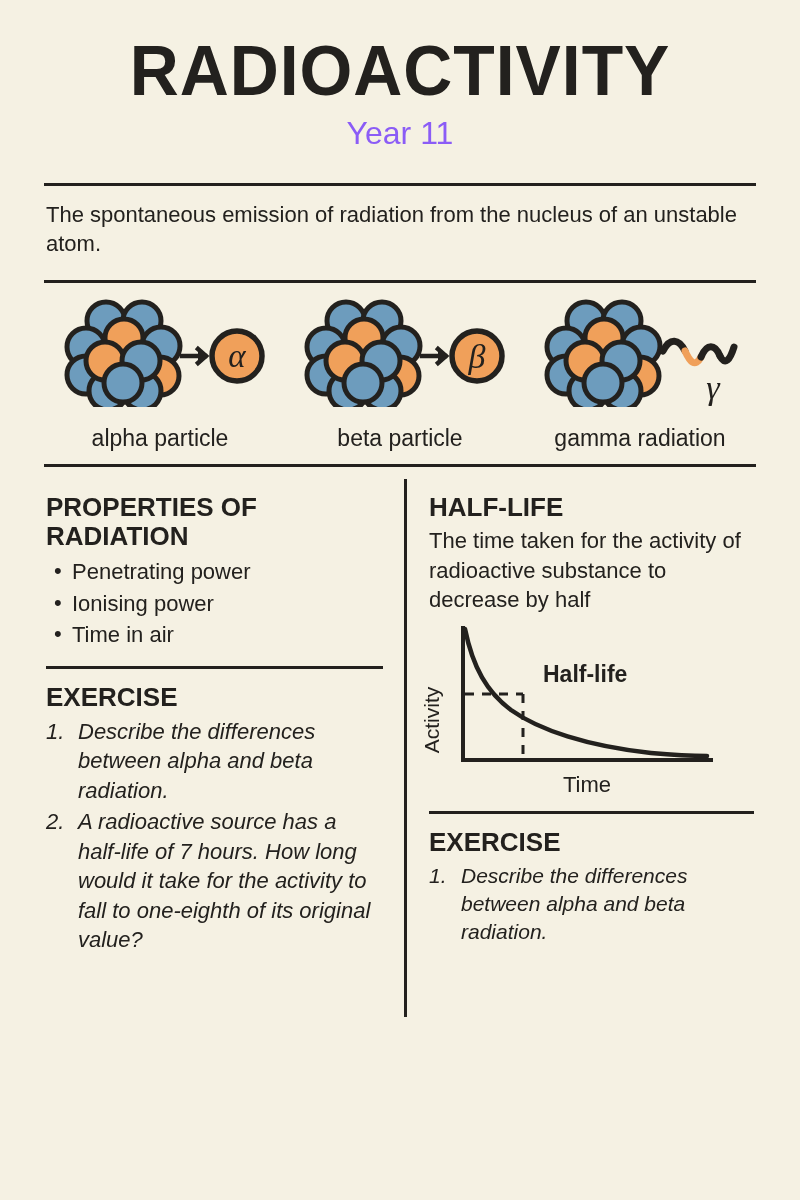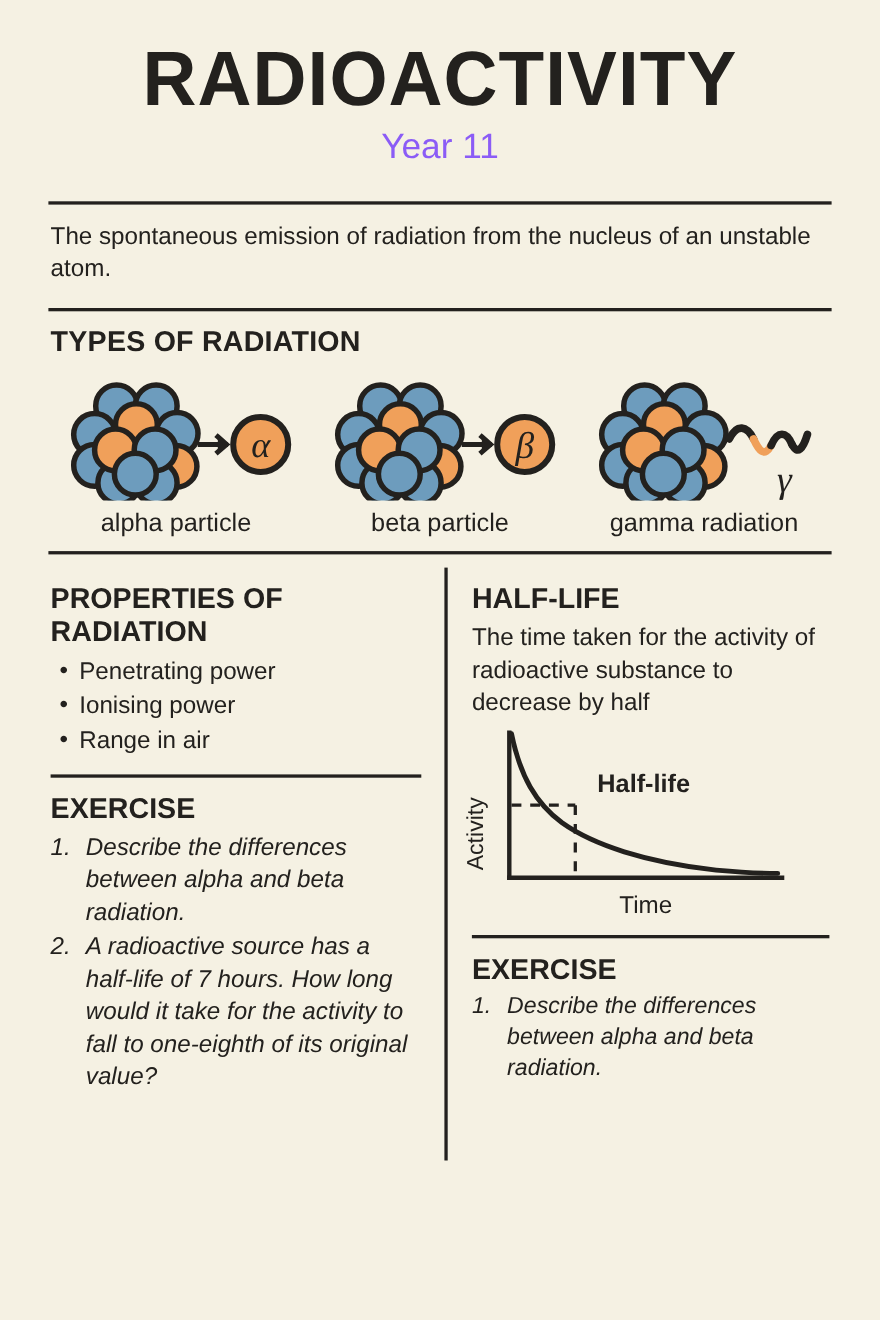--- a/index.html
+++ b/index.html
@@ -86,21 +86,21 @@
     width: 246px;
   }
   .type-figure {
     height: 108px;
     display: flex;
     align-items: center;
     justify-content: center;
   }
   .type-label {
     font-size: 23px;
-    margin-top: 9px;
+    margin-top: 20px;
     line-height: 1;
     text-align: center;
     white-space: nowrap;
   }
 
   
   .columns {
     position: relative;
     display: flex;
     margin-top: 12px;
@@ -203,23 +203,20 @@
   </div>
 
   <div class="rule rule-top"></div>
 
   <div class="section">
     <div class="section-body">The spontaneous emission of radiation from the nucleus of an unstable atom.</div>
   </div>
 
   <div class="rule" style="margin-top:22px;"></div>
 
-  <div class="section" style="padding-top:13px;">
-    <div class="section-heading">TYPES OF RADIATION</div>
-  </div>
 
   <div class="types-row">
 
     <div class="type-item">
       <div class="type-figure">
         <svg width="215" height="108" viewBox="0 0 215 108">
           <g stroke="#23211e" stroke-width="5">
             <circle cx="53" cy="22" r="19" fill="#6d9cbd"></circle>
             <circle cx="89" cy="22" r="19" fill="#6d9cbd"></circle>
             <circle cx="33" cy="48" r="19" fill="#6d9cbd"></circle>
@@ -308,21 +305,21 @@
   <div class="columns">
     <div class="vdivider"></div>
 
     <div class="col col-left">
 
       <div class="pad-l">
         <div class="col-heading">PROPERTIES OF RADIATION</div>
         <ul class="bullets">
           <li>Penetrating power</li>
           <li>Ionising power</li>
-          <li>Range in air</li>
+          <li>Time in air</li>
         </ul>
       </div>
 
       <div class="sub-rule" style="margin:16px 22px 0 46px;"></div>
 
       <div class="pad-l">
         <div class="col-heading">EXERCISE</div>
         <ol class="numbers">
           <li>Describe the differences between alpha and beta radiation.</li>
           <li>A radioactive source has a half-life of 7 hours. How long would it take for the activity to fall to one-eighth of its original value?</li>

